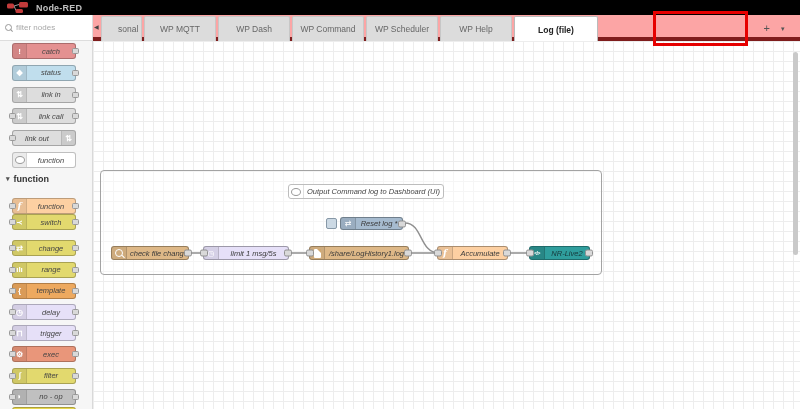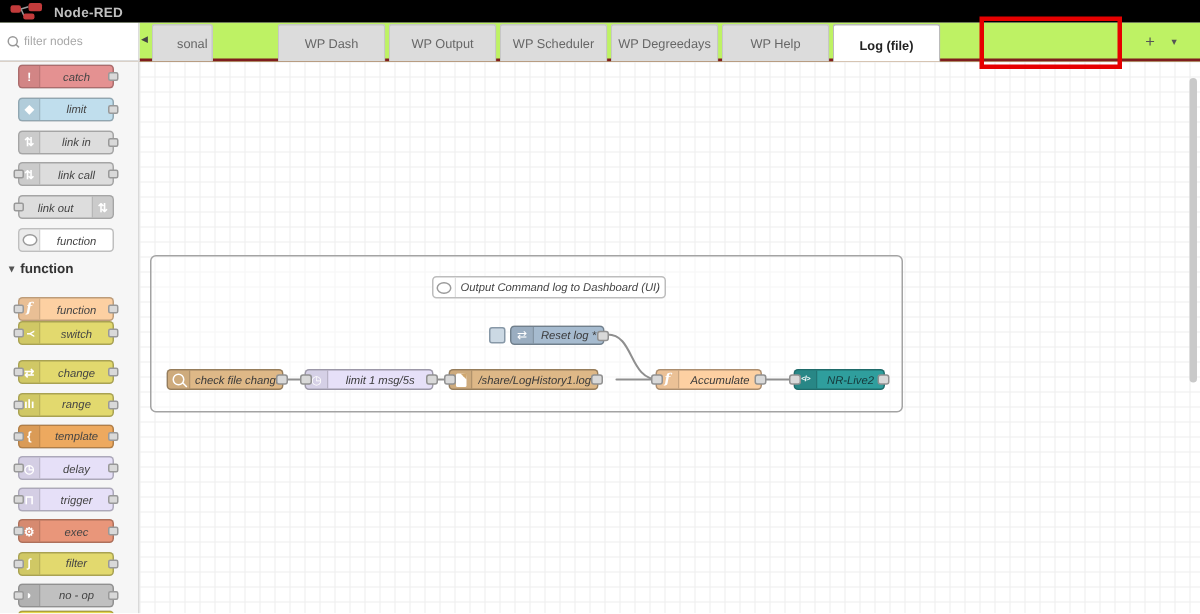--- a/index.html
+++ b/index.html
@@ -5,22 +5,22 @@
   html,body{margin:0;padding:0;background:#fff;}
   .app{position:relative;width:800px;height:409px;background:#fff;overflow:hidden;
        font-family:"Liberation Sans",sans-serif;}
 
   
   .header{position:absolute;top:0;left:0;right:0;height:15px;background:#000;
           display:flex;align-items:center;padding-left:6px;z-index:5;}
   .brand{color:#c0c0c0;font-size:9px;font-weight:bold;margin-left:4px;letter-spacing:.2px;}
 
   
-  .tabbar{position:absolute;top:15px;left:0;right:0;height:26px;background:#bef264;
-          border-bottom:2px solid #7f1d1d;box-sizing:border-box;z-index:4;}
+  .tabbar{position:absolute;top:15px;left:0;right:0;height:26px;background:#fca5a5;
+          border-bottom:4px solid #7f1d1d;box-sizing:border-box;z-index:4;}
   .search{position:absolute;left:0;top:0;width:93px;height:26px;background:#fff;
           border-right:1px solid #ddd;border-bottom:1px solid #ddd;box-sizing:border-box;
           display:flex;align-items:center;gap:4px;padding-left:5px;}
   .search .ph{color:#a8a8a8;font-size:8px;}
   .magG{width:5px;height:5px;border:1.2px solid #999;border-radius:50%;position:relative;flex:none;}
   .magG::after{content:"";position:absolute;width:3px;height:1.2px;background:#999;
                transform:rotate(45deg);right:-2.4px;bottom:-1px;}
   .scrollL{position:absolute;left:94px;top:9px;font-size:6px;color:#444;line-height:1;}
   .tabstrip{position:absolute;left:101px;right:52px;top:0;height:26px;display:flex;
             align-items:flex-end;overflow:hidden;}
@@ -112,46 +112,46 @@
   </div>
 
   <div class="tabbar">
     <div class="search">
       <span class="magG"></span>
       <span class="ph">filter nodes</span>
     </div>
     <span class="scrollL">◀</span>
     <div class="tabstrip">
         <div class="tab clipped" style="width: 41px; padding-left: 16px;">sonal</div>
-        <div class="tab" style="width: 72px; margin-left: 41px;">WP Dash</div>
-        <div class="tab" style="width: 72px;">WP Output</div>
+        <div class="tab" style="width: 72px;">WP MQTT</div>
+        <div class="tab" style="width: 72px;">WP Dash</div>
+        <div class="tab" style="width: 72px;">WP Command</div>
         <div class="tab" style="width: 72px;">WP Scheduler</div>
-        <div class="tab" style="width: 72px;">WP Degreedays</div>
         <div class="tab" style="width: 72px;">WP Help</div>
-        <div class="tab active" style="width: 72px;">Log (file)</div>
+        <div class="tab active" style="width: 84px;">Log (file)</div>
       </div>
     <div class="tabctrl">
       <span class="tplus">+</span>
       <span class="tmenu">▾</span>
     </div>
   </div>
 
   <div class="palette">
     <div class="cat">
       <span class="chev">▾</span>
       <span>function</span>
     </div>
   <div class="pnode" style="top: 2px; background: rgb(228, 145, 145);">
         <span class="picon">!</span>
         <span class="plabel">catch</span>
         <span class="pport r"></span>
       </div>
       <div class="pnode" style="top: 23.8px; background: rgb(192, 222, 237);">
         <span class="picon">◆</span>
-        <span class="plabel">limit</span>
+        <span class="plabel">status</span>
         <span class="pport r"></span>
       </div>
       <div class="pnode" style="top: 45.6px; background: rgb(221, 221, 221);">
         <span class="picon">⇅</span>
         <span class="plabel">link in</span>
         <span class="pport r"></span>
       </div>
       <div class="pnode" style="top: 67.4px; background: rgb(221, 221, 221);">
         <span class="picon">⇅</span>
         <span class="plabel">link call</span>
@@ -253,21 +253,21 @@
         </span>
         <span class="clabel">check file change</span>
         <span class="cport out"></span>
       </div>
       <div class="cnode" style="left: 110px; top: 205px; width: 86px; background: rgb(230, 224, 248);">
         <span class="cicon">◷</span>
         <span class="clabel">limit 1 msg/5s</span>
         <span class="cport in"></span>
         <span class="cport out"></span>
       </div>
-      <div class="cnode" style="left: 206px; top: 205px; width: 100px; background: rgb(222, 184, 135);">
+      <div class="cnode" style="left: 216px; top: 205px; width: 100px; background: rgb(222, 184, 135);">
         <span class="cicon">
           <span class="fileic"></span>
         </span>
         <span class="clabel">/share/LogHistory1.log</span>
         <span class="cport in"></span>
         <span class="cport out"></span>
       </div>
       <div class="cnode" style="left: 344px; top: 205px; width: 71px; background: rgb(253, 208, 162);">
         <span class="cicon">
           <span class="fserif">f</span>

